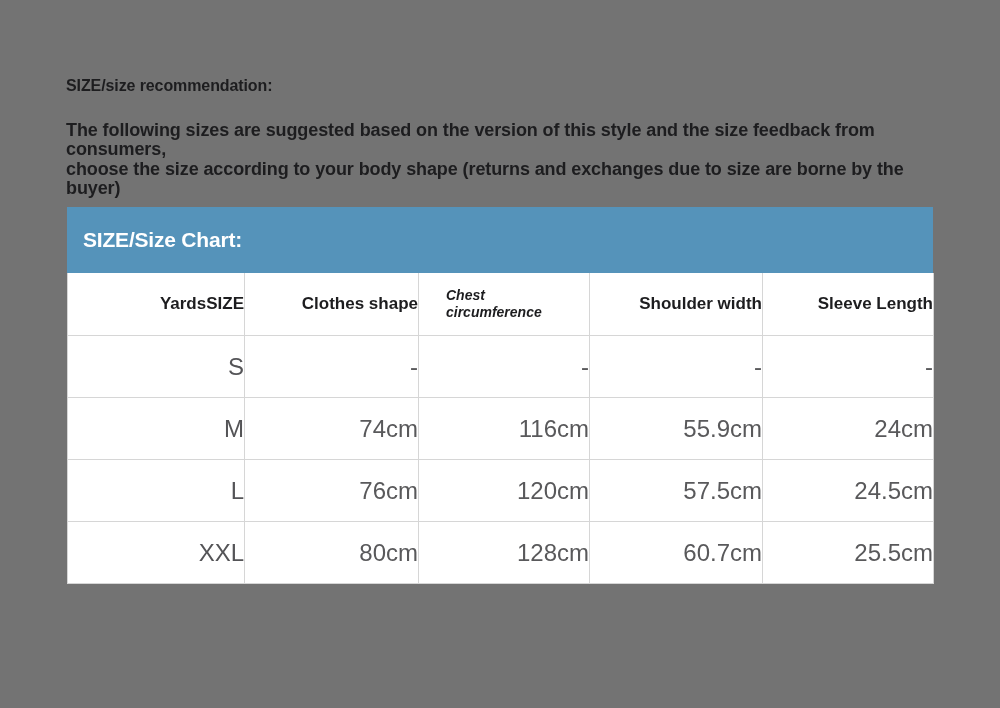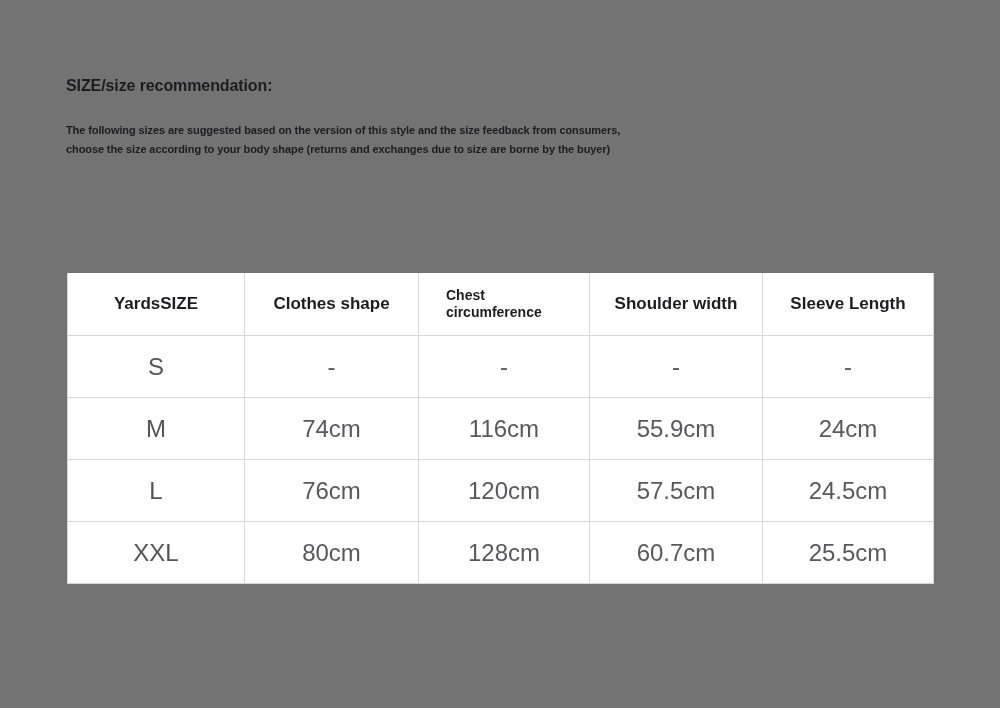--- a/index.html
+++ b/index.html
@@ -22,21 +22,21 @@
     font-size: 16px;
     font-weight: 700;
     color: #1d1d1f;
     letter-spacing: -0.1px;
   }
   .intro-paragraph {
     position: absolute;
     left: 66px;
     top: 121px;
     width: 880px;
-    font-size: 11px;
+    font-size: 18px;
     font-weight: 700;
     line-height: 19.4px;
     color: #1d1d1f;
     letter-spacing: -0.1px;
   }
   .chart-bar {
     position: absolute;
     left: 67px;
     top: 207px;
     width: 866px;
@@ -55,21 +55,21 @@
   .size-table {
     position: absolute;
     left: 67px;
     top: 273px;
     width: 866px;
     border-collapse: collapse;
     table-layout: fixed;
   }
   .size-table td, .size-table th {
     border: 1px solid #d6d6d6;
-    text-align: center;
+    text-align: right;
     vertical-align: middle;
     padding: 0;
     background: #ffffff;
   }
   .size-table thead th {
     height: 62px;
     font-size: 17px;
     font-weight: 700;
     color: #1d1d1f;
     border-top: none;
@@ -77,20 +77,21 @@
   .size-table thead th.chest {
     text-align: left;
     font-size: 14px;
     line-height: 1.2;
   }
   .chest-inner {
     display: inline-block;
     max-width: 110px;
     margin-left: 27px;
     text-align: left;
+    font-style: italic;
   }
   .size-table tbody td {
     height: 61px;
     font-size: 24px;
     font-weight: 400;
     color: #59595b;
   }
   .size-table tbody td.size-col {
     font-weight: 400;
     color: #545457;
@@ -101,20 +102,23 @@
 
 <div class="page">
 
   <div class="intro-heading">SIZE/size recommendation:</div>
 
   <div class="intro-paragraph">
     <div>The following sizes are suggested based on the version of this style and the size feedback from consumers,</div>
     <div>choose the size according to your body shape (returns and exchanges due to size are borne by the buyer)</div>
   </div>
 
+  <div class="chart-bar">
+    <span class="bar-title">SIZE/Size Chart:</span>
+  </div>
 
   <table class="size-table">
     <colgroup>
       <col style="width:177px">
       <col style="width:174px">
       <col style="width:171px">
       <col style="width:173px">
       <col style="width:171px">
     </colgroup>
     <thead>

